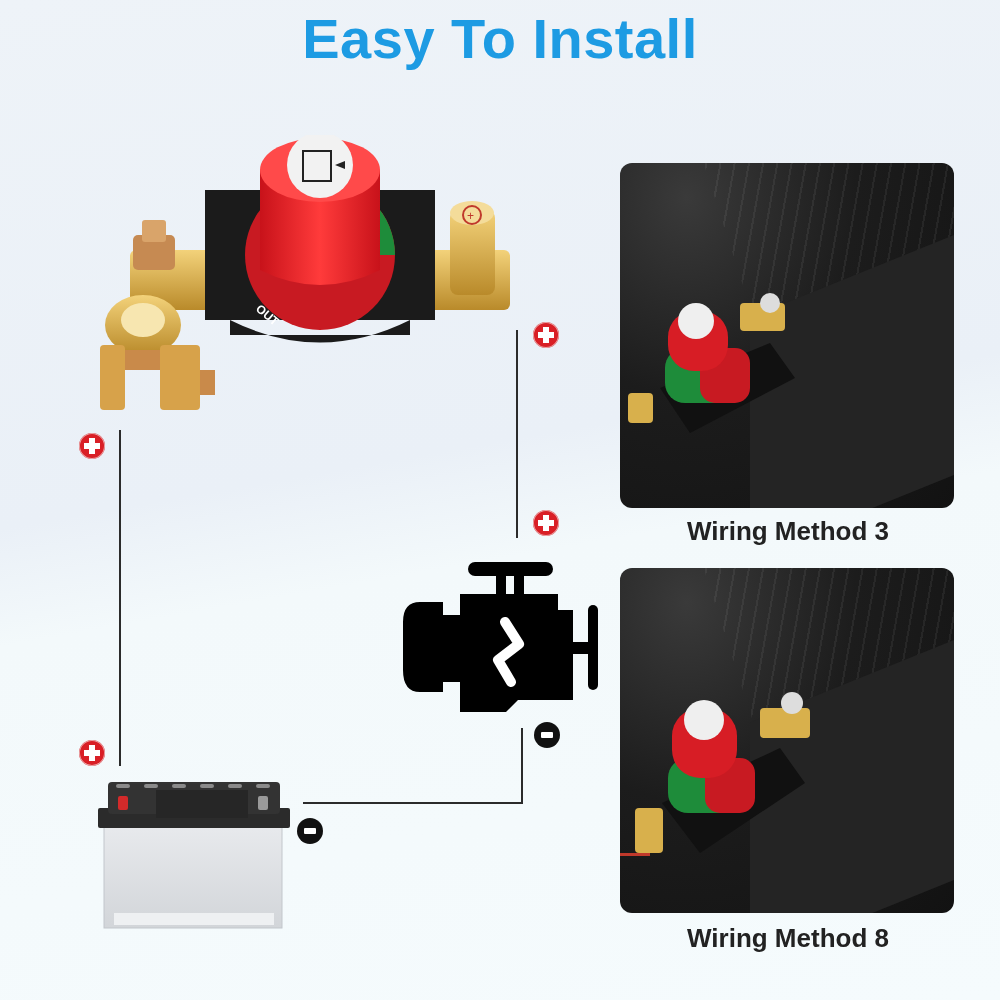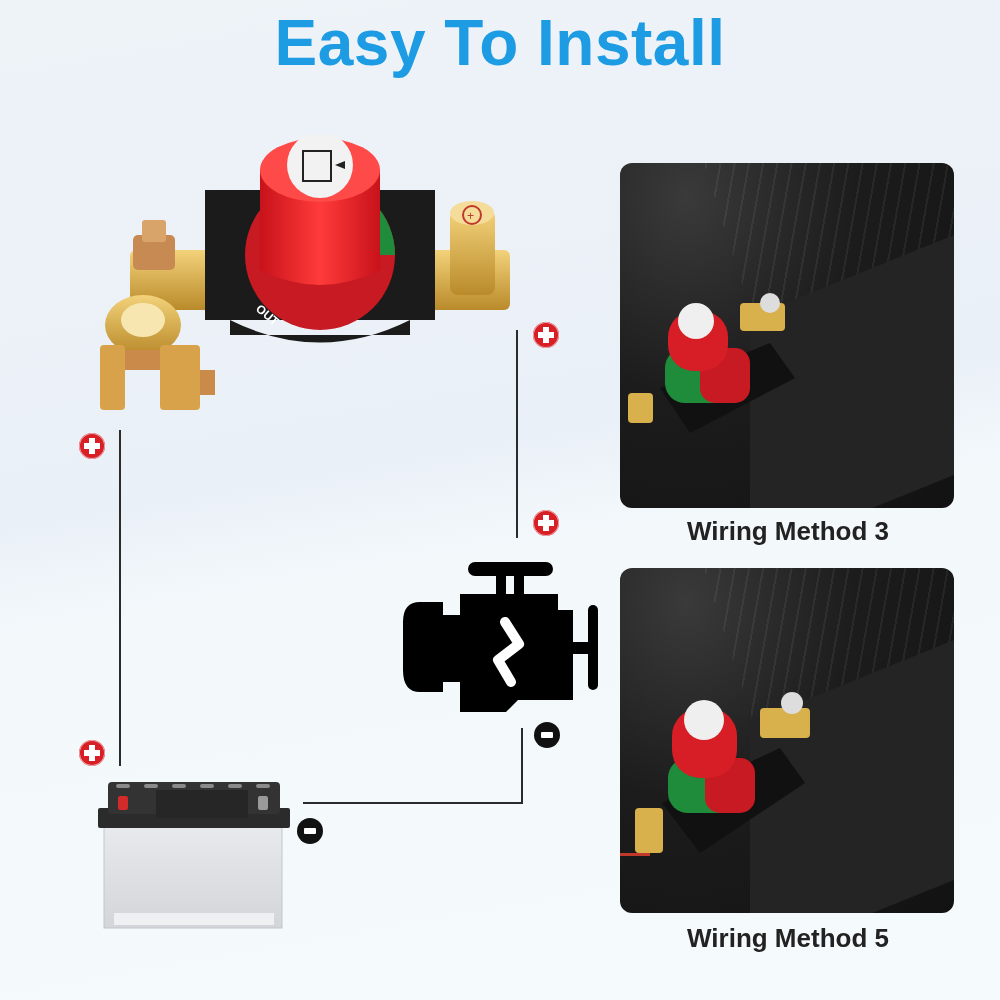--- a/index.html
+++ b/index.html
@@ -1,20 +1,20 @@
 <!DOCTYPE html>
 <html><head>
 <meta charset="utf-8">
 <style>
   html,body{margin:0;padding:0;}
   body{width:1000px;height:1000px;position:relative;overflow:hidden;
     font-family:"Liberation Sans",sans-serif;
     background:linear-gradient(170deg,#eef3f8 0%,#eaf0f7 45%,#f3f9fb 55%,#f5fbfd 100%);}
   .title{position:absolute;left:0;width:1000px;top:6px;text-align:center;
-    font-size:64px;font-weight:bold;color:#1d9be3;letter-spacing:0.5px;}
+    font-size:56px;font-weight:bold;color:#1d9be3;letter-spacing:0.5px;}
   .line{position:absolute;background:#2b2b2b;}
   .badge{position:absolute;width:26px;height:26px;border-radius:50%;}
   .badge.plus{background:#d91f26;box-shadow:0 0 0 1px #e9a3a5 inset;}
   .badge.plus::before,.badge.plus::after{content:"";position:absolute;background:#fff;}
   .badge.plus::before{left:10px;top:5px;width:6px;height:16px;}
   .badge.plus::after{left:5px;top:10px;width:16px;height:6px;}
   .badge.minus{background:#111;}
   .badge.minus::before{content:"";position:absolute;left:7px;top:10px;width:12px;height:6px;background:#fff;border-radius:1px;}
   .photo{position:absolute;border-radius:12px;overflow:hidden;
     background:radial-gradient(ellipse at 20% 10%,#3a3a3a 0%,#1c1c1c 45%,#121212 100%);}
@@ -142,13 +142,13 @@
     <rect x="48" y="80" width="80" height="55" rx="20" fill="#1e8c3a"></rect>
     <rect x="85" y="80" width="50" height="55" rx="15" fill="#c81a22"></rect>
     <rect x="52" y="30" width="65" height="70" rx="28" fill="#d71d25"></rect>
     <circle cx="84" cy="42" r="20" fill="#efefef"></circle>
     <rect x="140" y="30" width="50" height="30" rx="4" fill="#d8b04c"></rect>
     <circle cx="172" cy="25" r="11" fill="#ddd"></circle>
     <rect x="15" y="130" width="28" height="45" rx="4" fill="#d8b04c"></rect>
     <rect x="0" y="175" width="30" height="3" fill="#c0392b"></rect>
   </svg>
 </div>
-<div class="caption" style="left:618px;top:923px">Wiring Method 5</div>
+<div class="caption" style="left:618px;top:923px">Wiring Method 8</div>
 
 </body></html>

